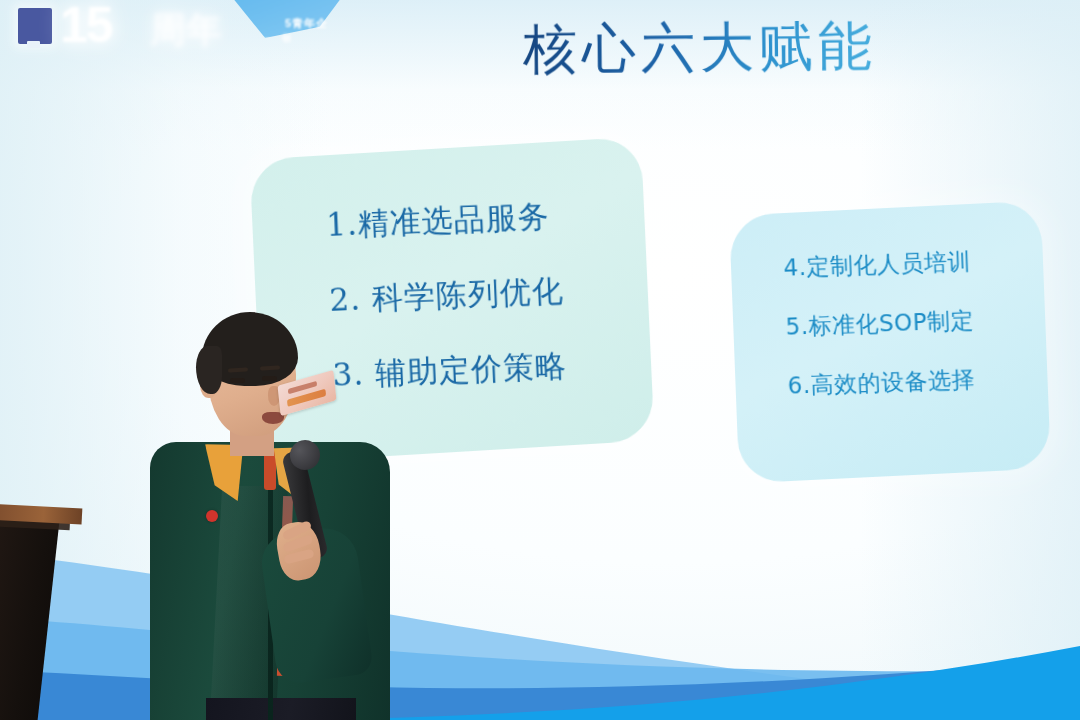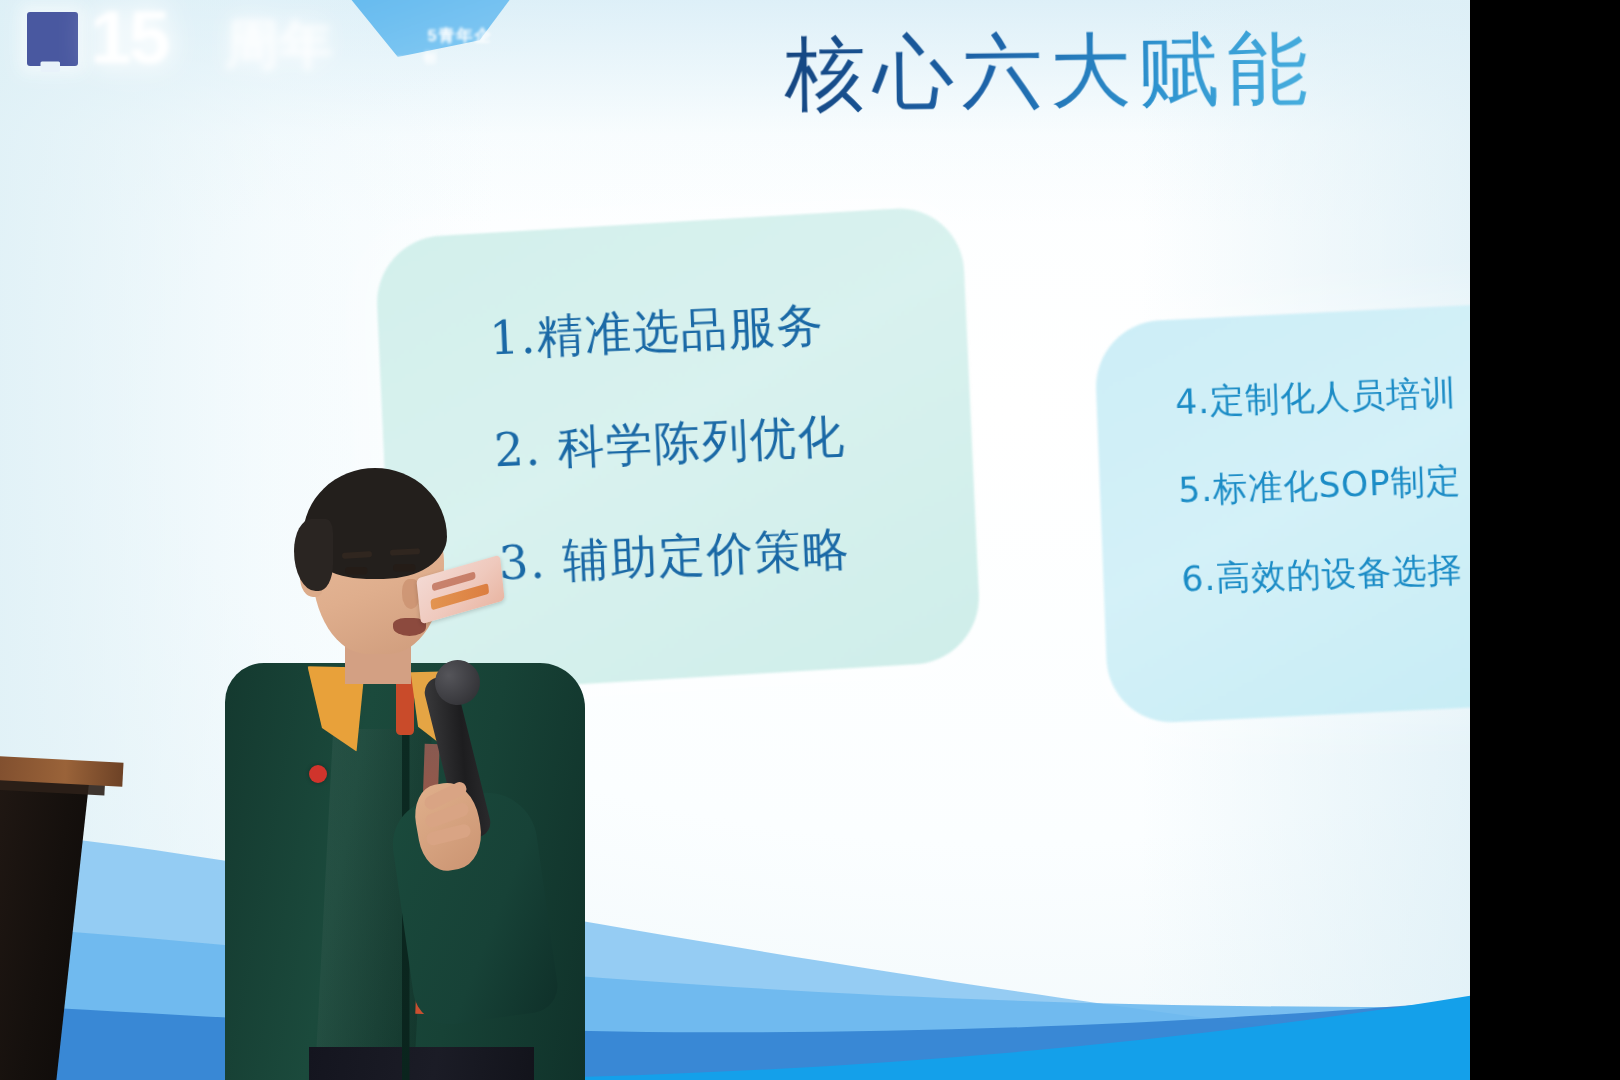--- a/index.html
+++ b/index.html
@@ -1,19 +1,19 @@
 <!DOCTYPE html>
 <html><head>
 <meta charset="utf-8">
 <style>
   html,body{margin:0;padding:0;background:#000;}
   body{font-family:"Liberation Sans",sans-serif;}
 
   #stage{
-    position:relative;width:980px;height:720px;overflow:hidden;
+    position:relative;width:1080px;height:720px;overflow:hidden;
     background:#0f172a;
   }
 
   
   .screen{
     position:absolute;left:0;top:0;width:1080px;height:720px;
     background:
       radial-gradient(130% 100% at 62% 38%, #ffffff 0%, #fbfeff 40%, #eef7fa 72%, #e4f2f7 100%);
   }
   

